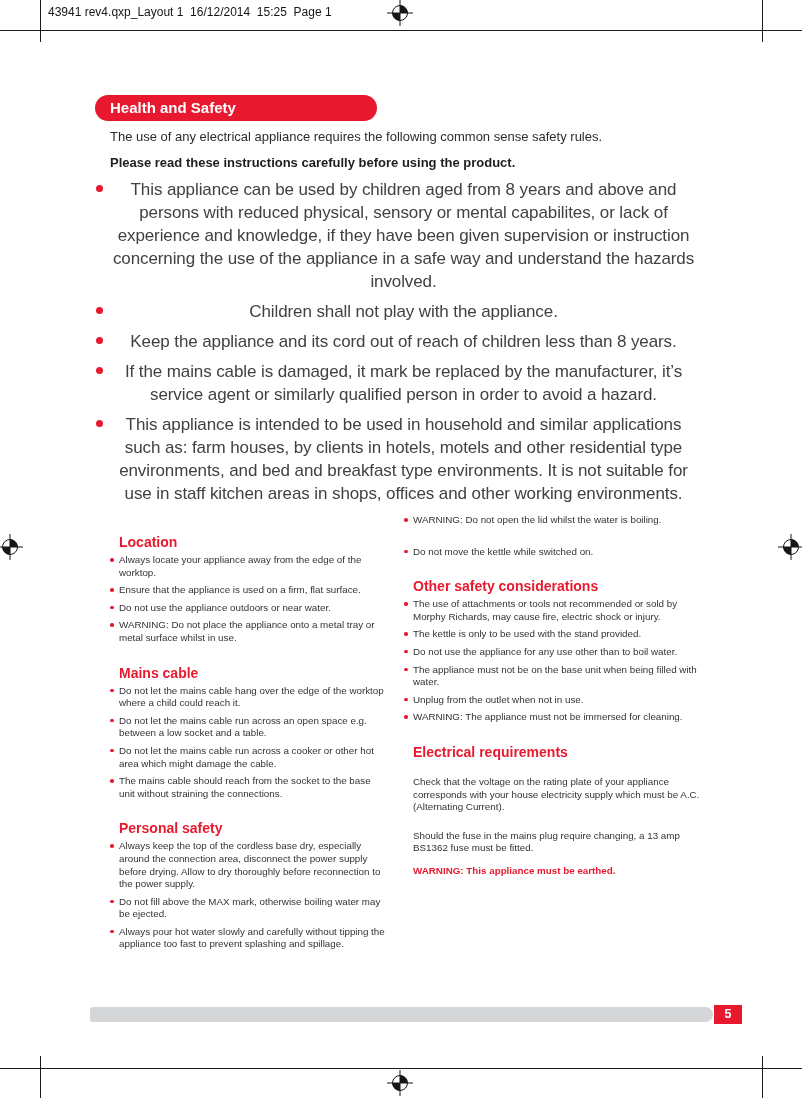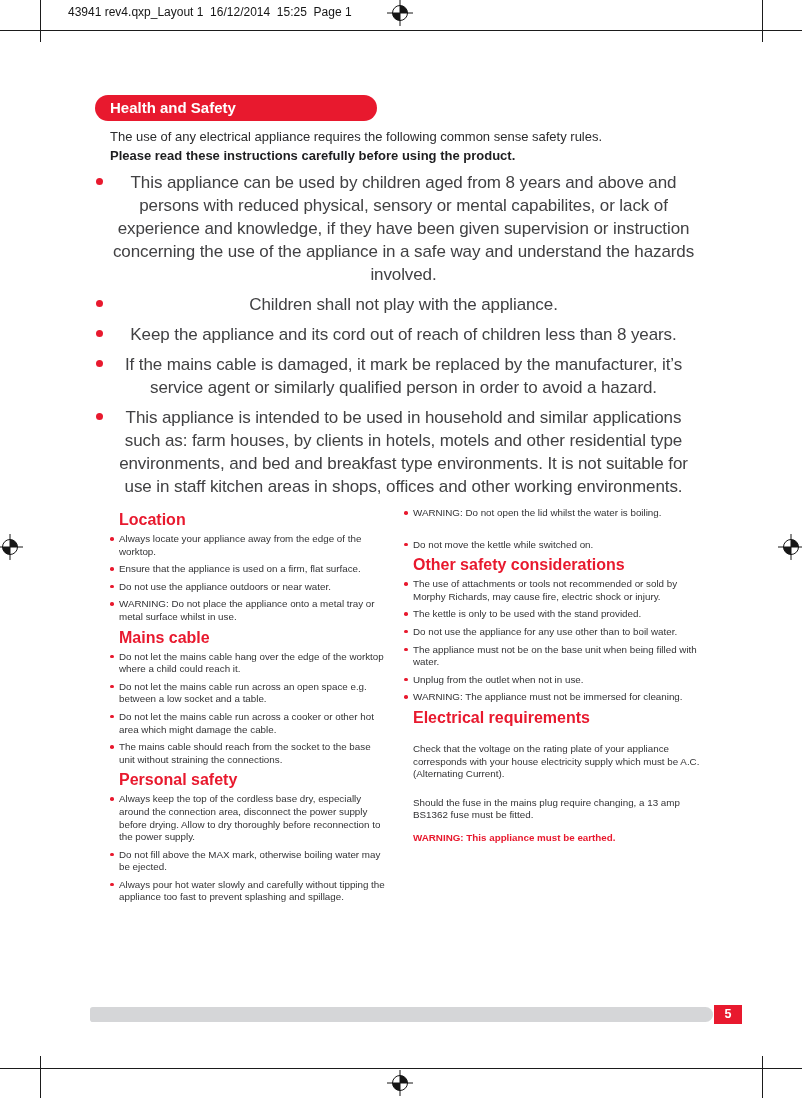--- a/index.html
+++ b/index.html
@@ -3,41 +3,41 @@
 <meta charset="utf-8">
 <style>
   * { margin:0; padding:0; box-sizing:border-box; }
   html,body { background:#ffffff; }
   body { font-family:"Liberation Sans", sans-serif; }
   .canvas { position:relative; width:802px; height:1098px; background:#fff; overflow:hidden; }
 
   
   .crop-h { position:absolute; left:0; width:802px; height:1px; background:#1b1b1b; }
   .crop-v { position:absolute; width:1px; background:#1b1b1b; }
-  .printer-header { position:absolute; left:68px; top:5px; font-size:12px; color:#161616; white-space:pre; }
+  .printer-header { position:absolute; left:48px; top:5px; font-size:12px; color:#161616; white-space:pre; }
   .regmark { position:absolute; }
 
   
   .content { position:absolute; left:95px; top:95px; width:622px; }
   .banner { width:282px; height:26px; background:var(--red); border-radius:13px;
             color:#fff; font-weight:bold; font-size:15px; line-height:25px; padding-left:15px; }
   .intro { margin:7px 0 0 15px; font-size:13px; line-height:17px; color:#2c2c2e; }
-  .intro-line2 { font-weight:bold; margin-top:2px; color:#1e1e20; }
+  .intro-line2 { font-weight:bold; margin-top:9px; color:#1e1e20; }
 
   .main-bullets { list-style:none; margin:7px 0 0 1px; width:600px; }
   .mb-item { position:relative; padding-left:15px; font-size:17px; line-height:23px;
              color:#414143; margin-bottom:7px; letter-spacing:-0.1px;text-align:center; }
   .mb-item .dot { position:absolute; left:0; top:7px; width:7px; height:7px;
                   border-radius:50%; background:var(--red); }
 
   .columns { display:flex; gap:16px; margin:9px 0 0 15px; }
   .col { font-size:9.8px; }
   .col-left { width:278px; }
   .col-right { width:301px; }
-  .sub-heading { color:var(--red); font-weight:bold; font-size:16px; margin:4px 0 4px 9px; }
+  .sub-heading { color:var(--red); font-weight:bold; font-size:14px; margin:20px 0 4px 9px; }
   .sb { position:relative; padding-left:9px; line-height:12.6px; color:#333335; margin-bottom:5px; }
   .sb-dot { position:absolute; left:0; top:4px; width:3.5px; height:3.5px; border-radius:50%;
             background:var(--red); }
   .sp { line-height:12.6px; color:#333335; margin:16px 0 7px 9px; }
   .sw { color:var(--red); font-weight:bold; margin:10px 0 0 9px; line-height:12.6px; }
   .gap { height:14px; }
 
   
   .footer-bar { position:absolute; left:90px; top:1007px; width:623px; height:15px;
                 background:var(--graybar); border-radius:3px 8px 8px 3px; }

